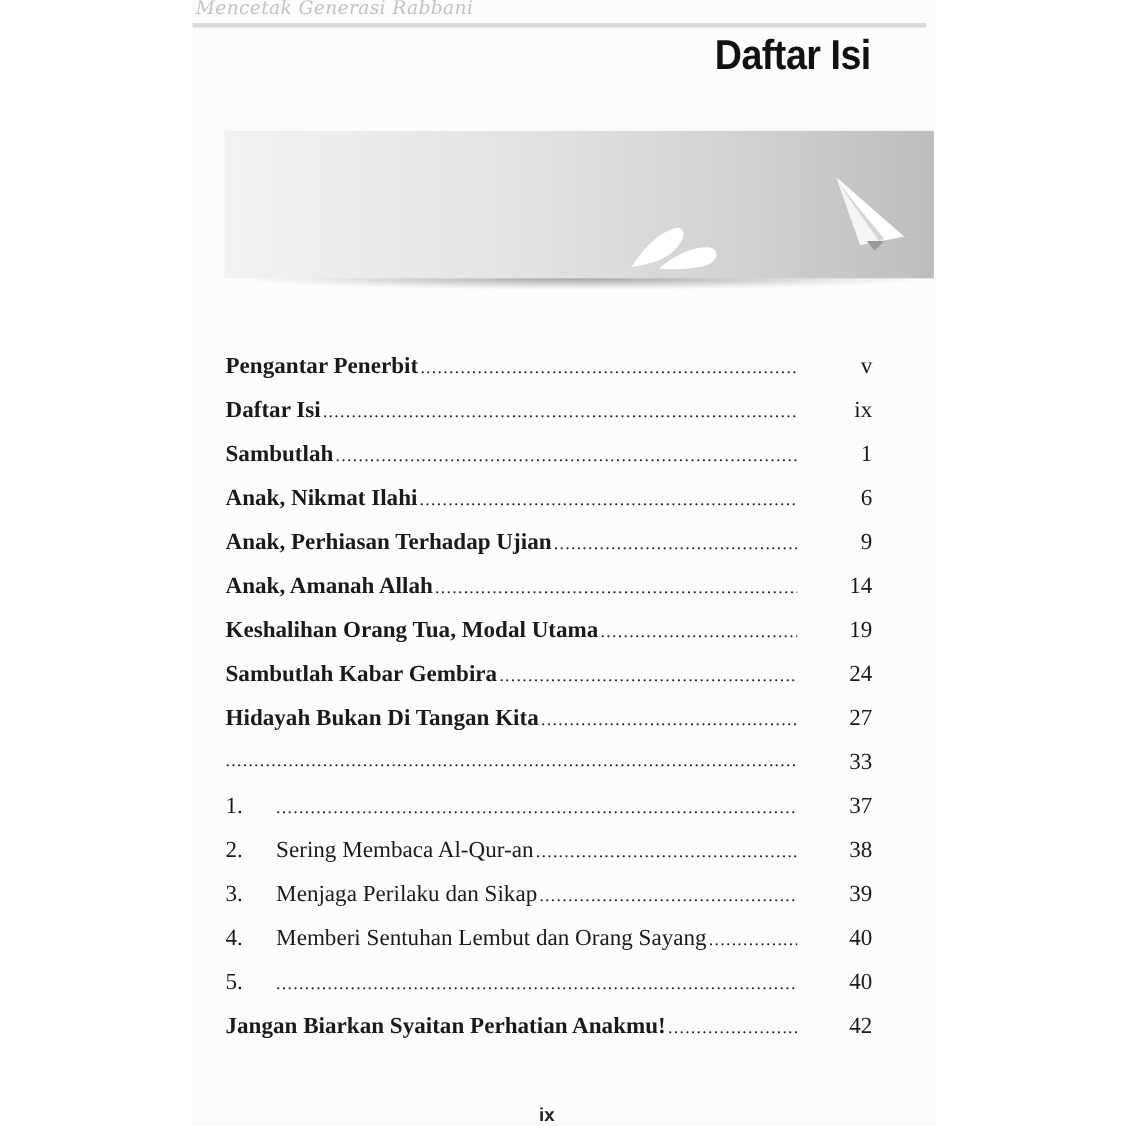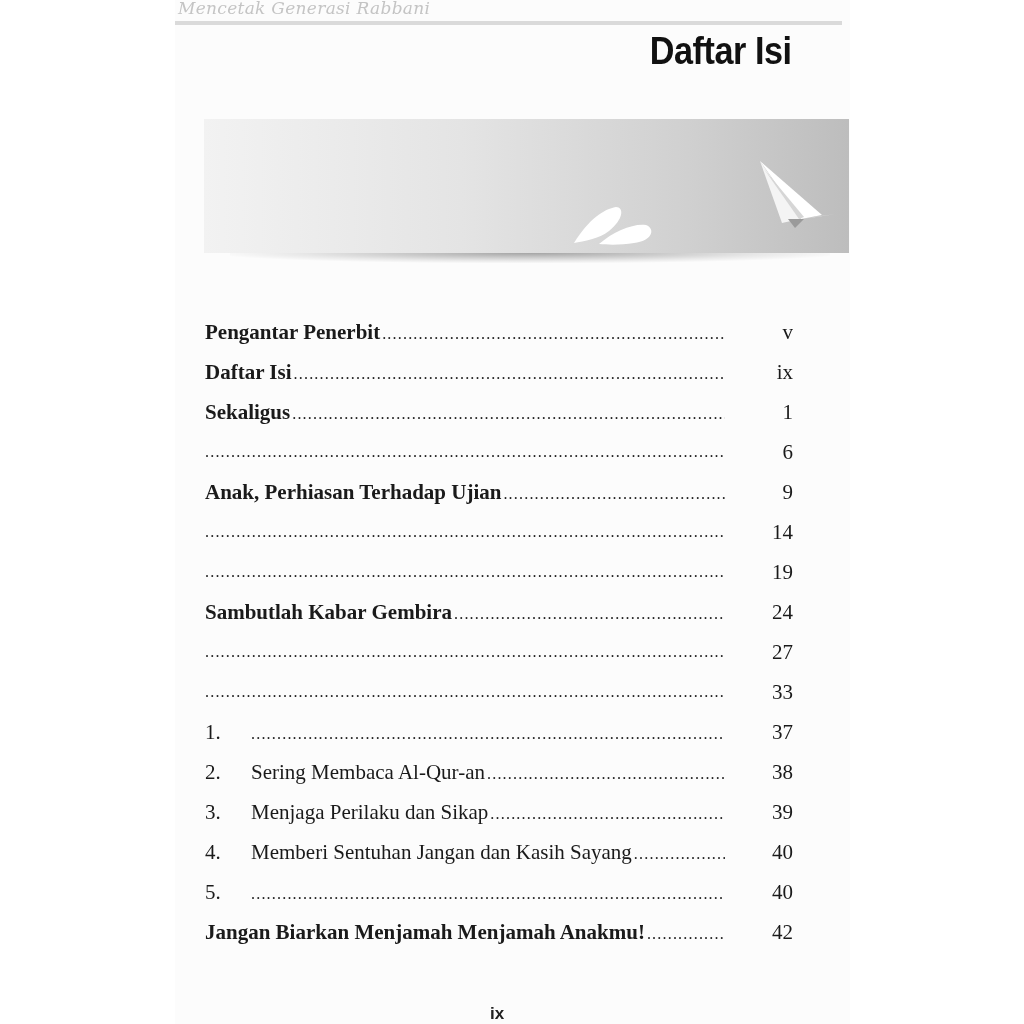--- a/index.html
+++ b/index.html
@@ -97,59 +97,63 @@
     </div>
     <div class="toc-row bold">
       <div class="toc-label-wrap">
         <span class="toc-label">Daftar Isi</span>
         <span class="toc-leader">........................................................................................................................................................................................................</span>
       </div>
       <span class="toc-page">ix</span>
     </div>
     <div class="toc-row bold">
       <div class="toc-label-wrap">
-        <span class="toc-label">Sekaligus</span>
+        <span class="toc-label">Sambutlah</span>
         <span class="toc-leader">........................................................................................................................................................................................................</span>
       </div>
       <span class="toc-page">1</span>
     </div>
     <div class="toc-row bold">
       <div class="toc-label-wrap">
+        <span class="toc-label">Anak, Nikmat Ilahi</span>
         <span class="toc-leader">........................................................................................................................................................................................................</span>
       </div>
       <span class="toc-page">6</span>
     </div>
     <div class="toc-row bold">
       <div class="toc-label-wrap">
         <span class="toc-label">Anak, Perhiasan Terhadap Ujian</span>
         <span class="toc-leader">........................................................................................................................................................................................................</span>
       </div>
       <span class="toc-page">9</span>
     </div>
     <div class="toc-row bold">
       <div class="toc-label-wrap">
+        <span class="toc-label">Anak, Amanah Allah</span>
         <span class="toc-leader">........................................................................................................................................................................................................</span>
       </div>
       <span class="toc-page">14</span>
     </div>
     <div class="toc-row bold">
       <div class="toc-label-wrap">
+        <span class="toc-label">Keshalihan Orang Tua, Modal Utama</span>
         <span class="toc-leader">........................................................................................................................................................................................................</span>
       </div>
       <span class="toc-page">19</span>
     </div>
     <div class="toc-row bold">
       <div class="toc-label-wrap">
         <span class="toc-label">Sambutlah Kabar Gembira</span>
         <span class="toc-leader">........................................................................................................................................................................................................</span>
       </div>
       <span class="toc-page">24</span>
     </div>
     <div class="toc-row bold">
       <div class="toc-label-wrap">
+        <span class="toc-label">Hidayah Bukan Di Tangan Kita</span>
         <span class="toc-leader">........................................................................................................................................................................................................</span>
       </div>
       <span class="toc-page">27</span>
     </div>
     <div class="toc-row bold">
       <div class="toc-label-wrap">
         <span class="toc-leader">........................................................................................................................................................................................................</span>
       </div>
       <span class="toc-page">33</span>
     </div>
@@ -172,34 +176,34 @@
       <div class="toc-label-wrap">
         <span class="toc-num">3.</span>
         <span class="toc-label">Menjaga Perilaku dan Sikap</span>
         <span class="toc-leader">........................................................................................................................................................................................................</span>
       </div>
       <span class="toc-page">39</span>
     </div>
     <div class="toc-row">
       <div class="toc-label-wrap">
         <span class="toc-num">4.</span>
-        <span class="toc-label">Memberi Sentuhan Jangan dan Kasih Sayang</span>
+        <span class="toc-label">Memberi Sentuhan Lembut dan Orang Sayang</span>
         <span class="toc-leader">........................................................................................................................................................................................................</span>
       </div>
       <span class="toc-page">40</span>
     </div>
     <div class="toc-row">
       <div class="toc-label-wrap">
         <span class="toc-num">5.</span>
         <span class="toc-leader">........................................................................................................................................................................................................</span>
       </div>
       <span class="toc-page">40</span>
     </div>
     <div class="toc-row bold">
       <div class="toc-label-wrap">
-        <span class="toc-label">Jangan Biarkan Menjamah Menjamah Anakmu!</span>
+        <span class="toc-label">Jangan Biarkan Syaitan Perhatian Anakmu!</span>
         <span class="toc-leader">........................................................................................................................................................................................................</span>
       </div>
       <span class="toc-page">42</span>
     </div>
   </div>
 
 <div class="folio">ix</div>
 
 </body></html>

